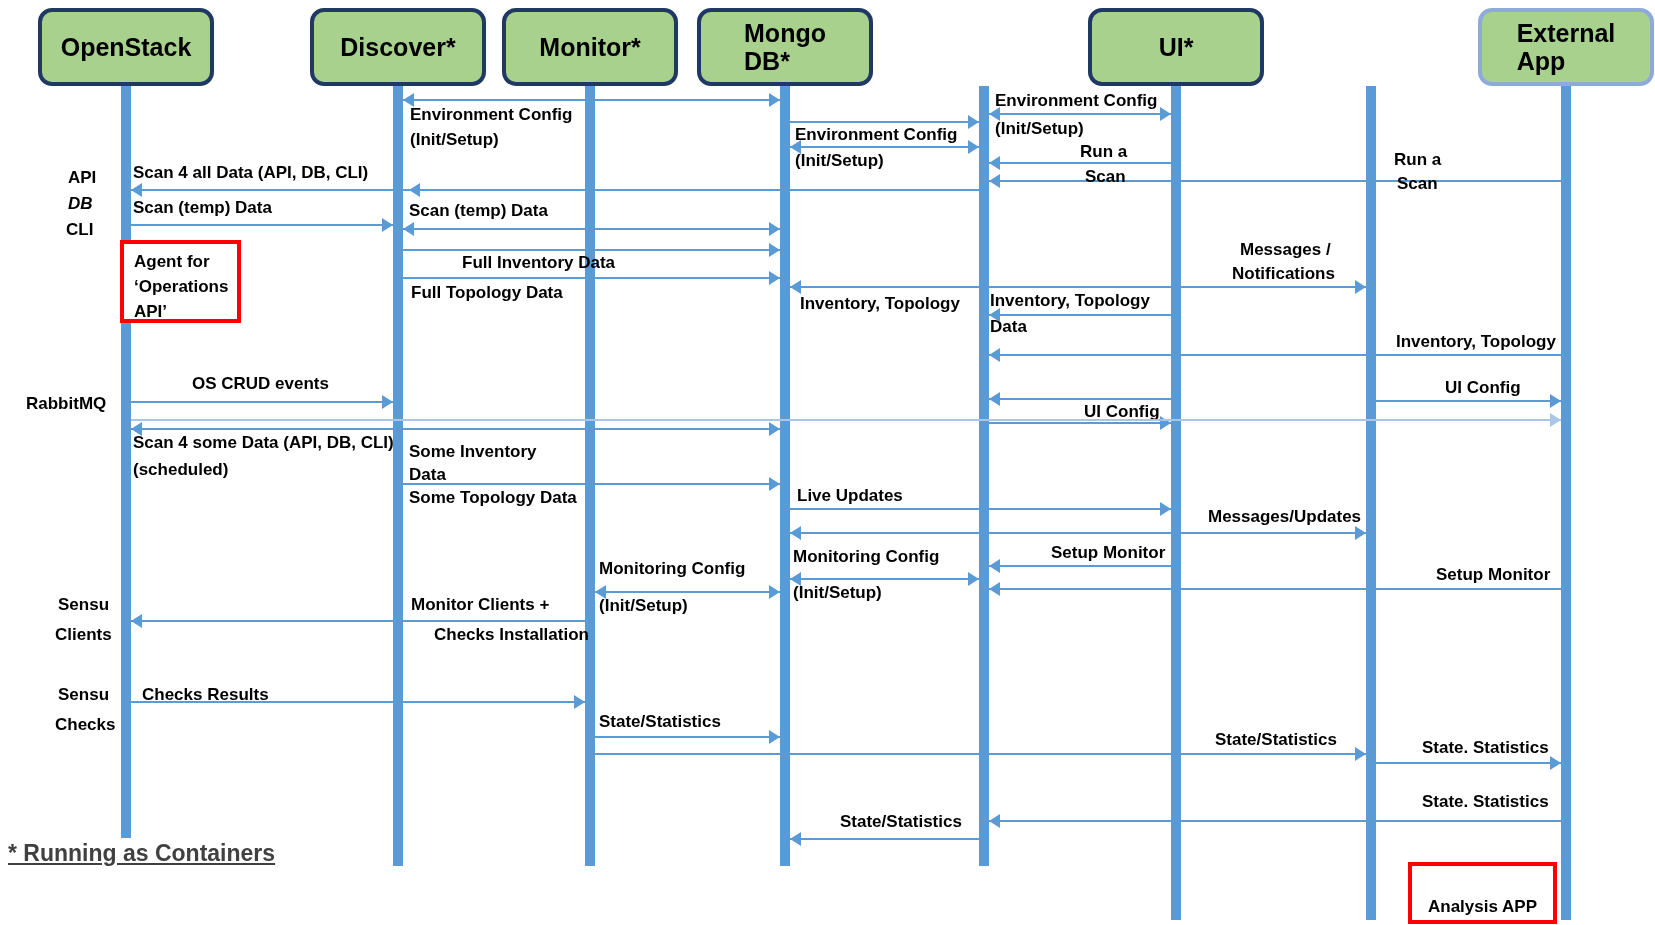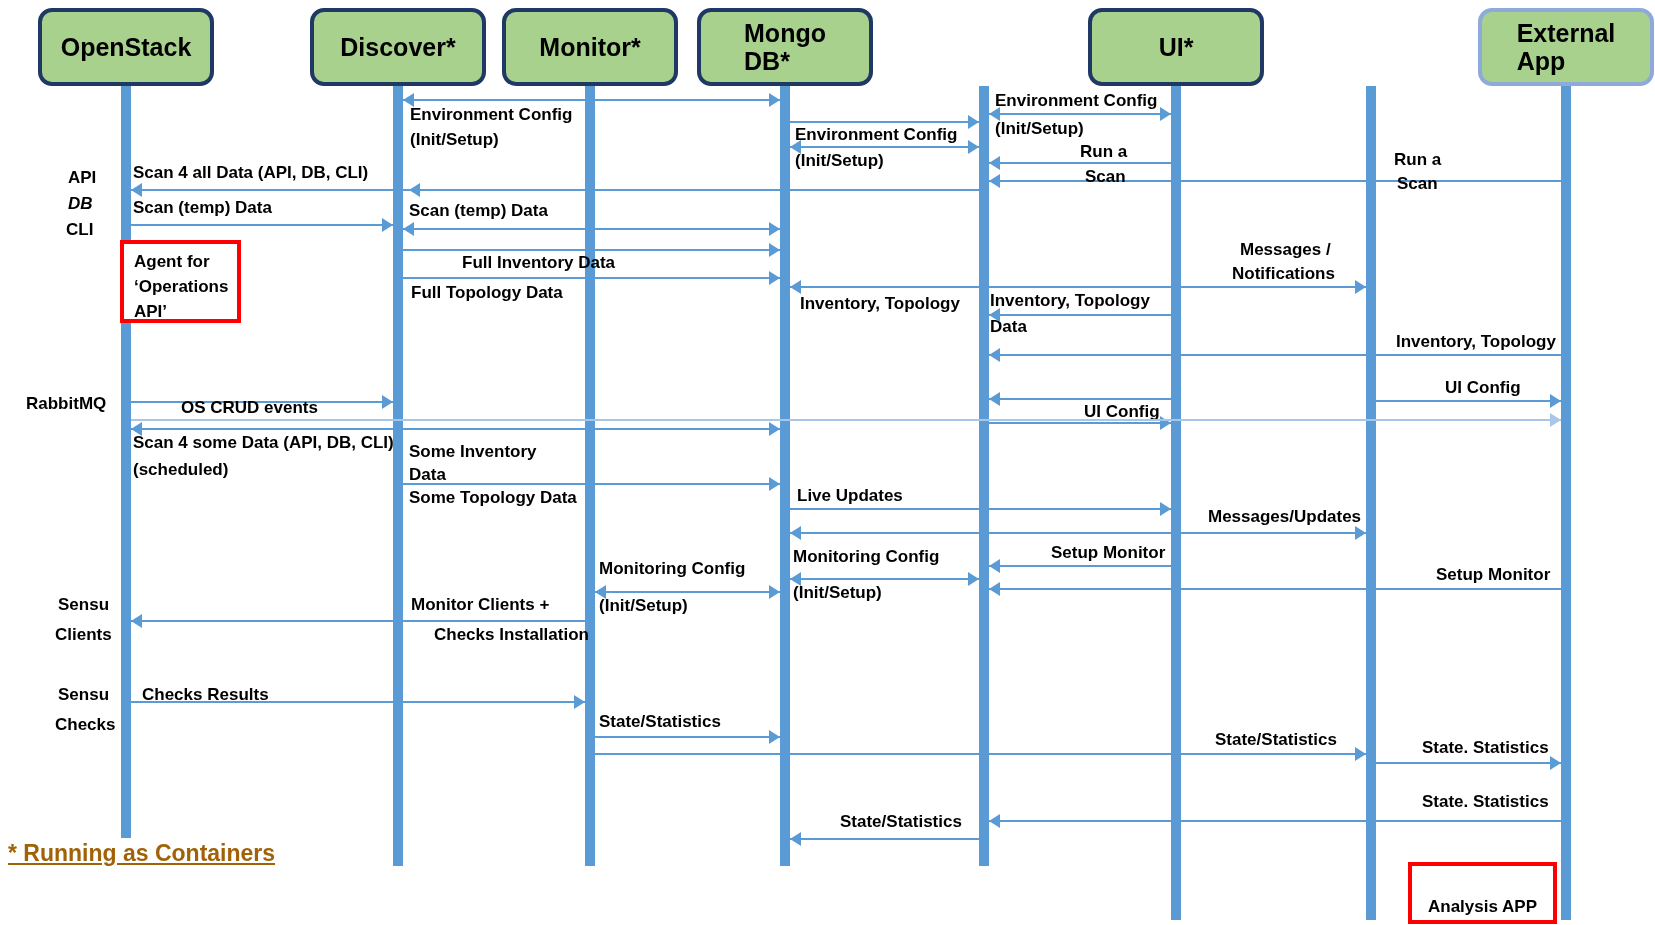--- a/index.html
+++ b/index.html
@@ -9,21 +9,21 @@
              display:flex;align-items:center;justify-content:center;text-align:left;
              font-weight:bold;font-size:25px;line-height:1.12;color:#000;white-space:pre-line;
              box-sizing:border-box;}
   .lifeline{position:absolute;top:86px;width:10px;}
   .msg-line{position:absolute;height:2px;}
   .ah{position:absolute;width:0;height:0;border-top:7px solid transparent;border-bottom:7px solid transparent;}
   .msg-label{position:absolute;font-weight:bold;font-size:17px;line-height:1.25;color:#000;white-space:nowrap;}
   .side-label{position:absolute;font-weight:bold;font-size:17px;color:#000;white-space:nowrap;}
   .note{position:absolute;background:#fff;box-sizing:border-box;}
   .note div{font-weight:bold;font-size:17px;line-height:25px;color:#000;white-space:nowrap;}
-  .footer{position:absolute;left:8px;top:840px;font-weight:bold;font-size:23px;color:#a16207;
+  .footer{position:absolute;left:8px;top:840px;font-weight:bold;font-size:23px;color:#404040;
           text-decoration:underline;white-space:nowrap;}
 </style>
 </head>
 <body>
 
 <div class="stage" id="stage">
   <div class="footer">* Running as Containers</div>
 <div class="lifeline" style="left: 121px; height: 752px; background: rgb(91, 155, 213);"></div>
     <div class="lifeline" style="left: 393px; height: 780px; background: rgb(91, 155, 213);"></div>
     <div class="lifeline" style="left: 585px; height: 780px; background: rgb(91, 155, 213);"></div>
@@ -100,21 +100,21 @@
     <div class="msg-label" style="left: 1084px; top: 401px;">UI Config</div>
     <div class="msg-line" style="left: 989px; top: 422px; width: 182px; background: rgb(91, 155, 213);"></div>
     <div class="ah" style="top: 416px; left: 1160px; border-left: 11px solid rgb(91, 155, 213);"></div>
     <div class="msg-line" style="left: 1376px; top: 400px; width: 185px; background: rgb(91, 155, 213);"></div>
     <div class="ah" style="top: 394px; left: 1550px; border-left: 11px solid rgb(91, 155, 213);"></div>
     <div class="msg-label" style="left: 1445px; top: 377px;">UI Config</div>
     <div class="msg-line" style="left: 131px; top: 419px; width: 1430px; background: rgb(169, 198, 232);"></div>
     <div class="ah" style="top: 413px; left: 1550px; border-left: 11px solid rgb(169, 198, 232);"></div>
     <div class="msg-line" style="left: 131px; top: 401px; width: 262px; background: rgb(91, 155, 213);"></div>
     <div class="ah" style="top: 395px; left: 382px; border-left: 11px solid rgb(91, 155, 213);"></div>
-    <div class="msg-label" style="left: 181px; top: 373px; margin-top: 24px;">OS CRUD events</div>
+    <div class="msg-label" style="left: 192px; top: 373px;">OS CRUD events</div>
     <div class="msg-line" style="left: 131px; top: 428px; width: 649px; background: rgb(91, 155, 213);"></div>
     <div class="ah" style="top: 422px; left: 131px; border-right: 11px solid rgb(91, 155, 213);"></div>
     <div class="ah" style="top: 422px; left: 769px; border-left: 11px solid rgb(91, 155, 213);"></div>
     <div class="msg-label" style="left: 133px; top: 432px;">Scan 4 some Data (API, DB, CLI)</div>
     <div class="msg-label" style="left: 133px; top: 459px;">(scheduled)</div>
     <div class="msg-line" style="left: 403px; top: 483px; width: 377px; background: rgb(91, 155, 213);"></div>
     <div class="ah" style="top: 477px; left: 769px; border-left: 11px solid rgb(91, 155, 213);"></div>
     <div class="msg-label" style="left: 409px; top: 441px;">Some Inventory</div>
     <div class="msg-label" style="left: 409px; top: 464px;">Data</div>
     <div class="msg-label" style="left: 409px; top: 487px;">Some Topology Data</div>

